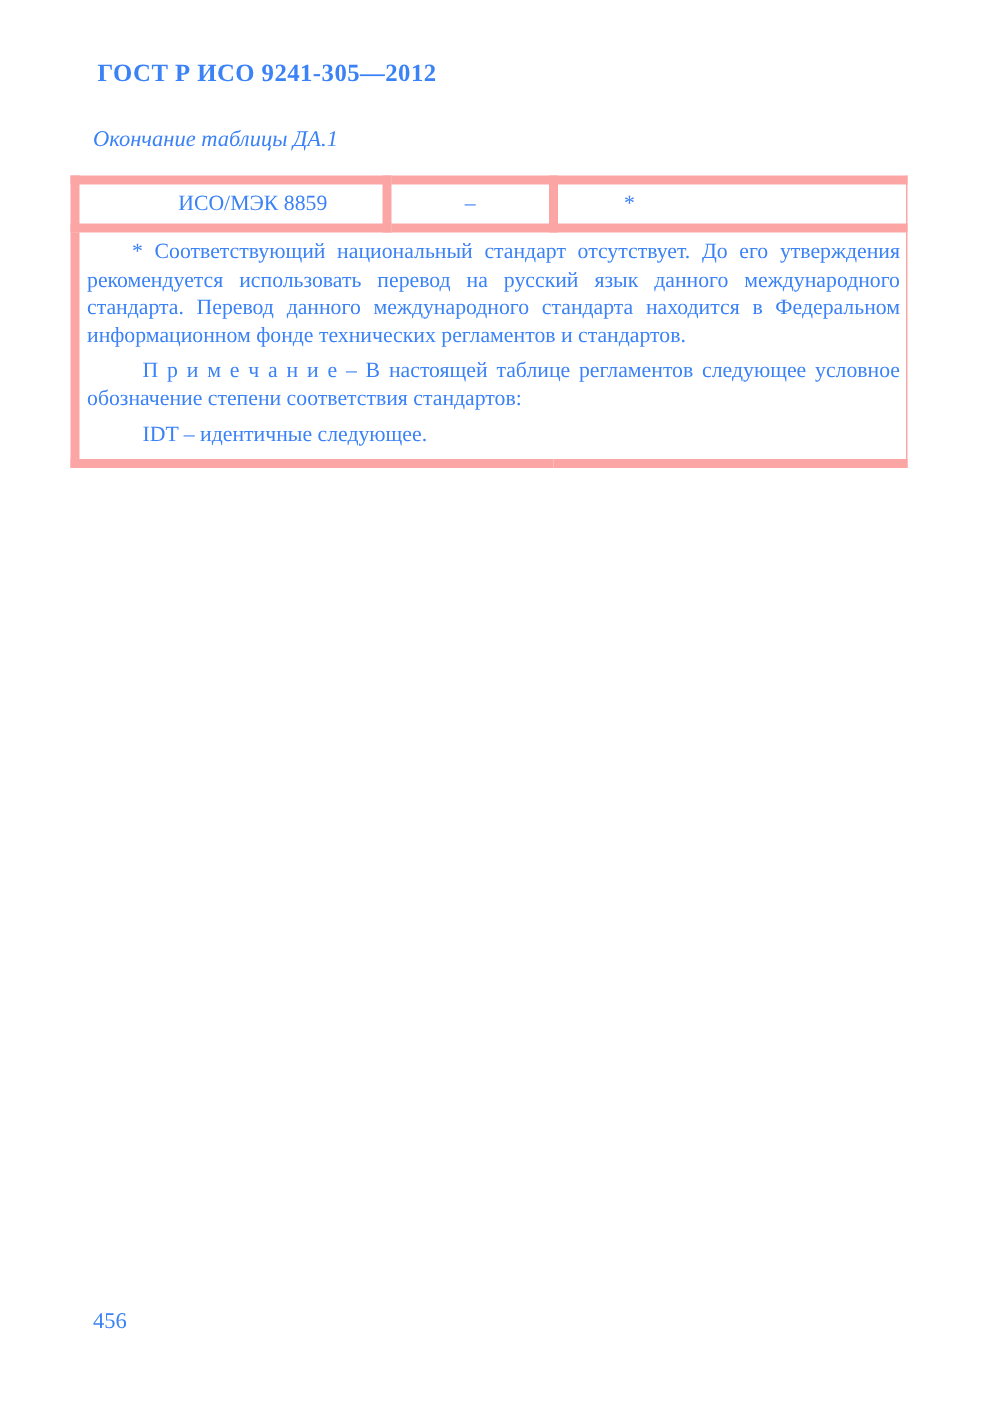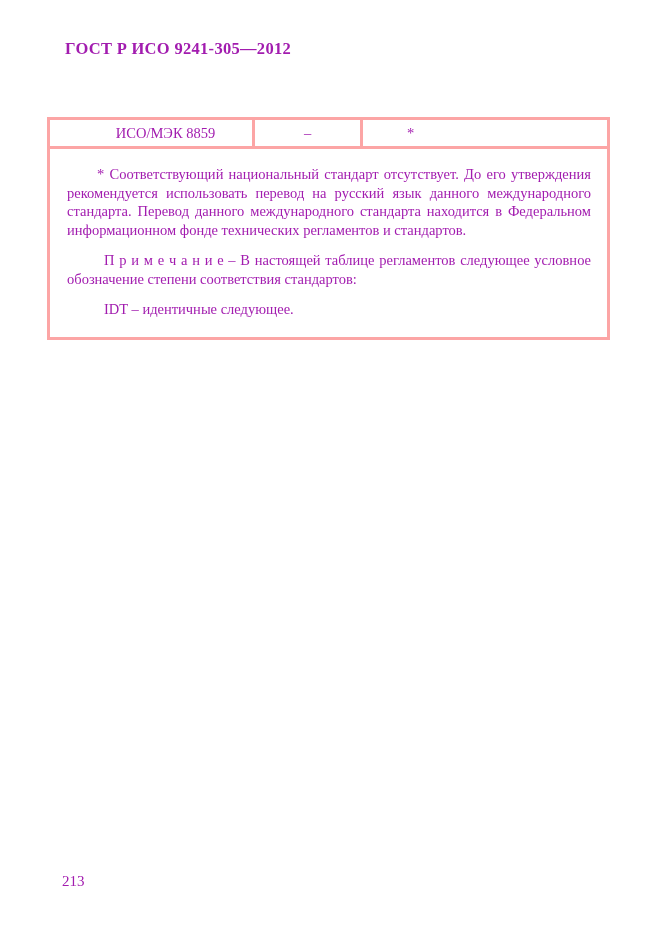--- a/index.html
+++ b/index.html
@@ -5,24 +5,23 @@
   html, body {
     margin: 0;
     padding: 0;
     background: #ffffff;
   }
   .page {
     position: relative;
     width: 605px;
     height: 935px;
     background: #ffffff;
-    color: #a21caf;
+    color: #3b82f6;
     font-family: "Liberation Serif", serif;
     overflow: hidden;
-    padding-left: 12px;
   }
   .doc-header {
     position: absolute;
     left: 65px;
     top: 39px;
     font-size: 16.5px;
     font-weight: bold;
     letter-spacing: 0.3px;
     white-space: nowrap;
   }
@@ -39,21 +38,21 @@
     left: 47px;
     top: 117px;
     width: 563px;
     border-collapse: collapse;
     table-layout: fixed;
     border: 1px solid #000000;
     border-top-width: 2px;
     border-bottom-width: 2px;
   }
   table.std-table td {
-    border: 3px solid #fca5a5;
+    border: 6px solid #fca5a5;
     font-size: 14.5px;
     vertical-align: middle;
   }
   td.cell-c1 {
     width: 171px;
     height: 24px;
     text-align: center;
     padding-left: 30px; 
   }
   td.cell-c2 {
@@ -65,21 +64,21 @@
     text-align: left;
     padding-left: 44px;
   }
   td.footnote-cell {
     padding: 4px 4px 6px 5px;
     font-size: 14px;
     vertical-align: top;
     height: 138px;
   }
   .footnote-cell p {
-    margin: 12px;
+    margin: 0;
     line-height: 18.5px;
     text-align: justify;
   }
   p.p-asterisk {
     text-indent: 30px;
   }
   p.p-note {
     text-indent: 37px;
     margin-top: 5px;
   }
@@ -95,33 +94,34 @@
     font-size: 15px;
   }
 </style>
 </head>
 <body>
 
 <div class="page">
 
   <div class="doc-header">ГОСТ Р ИСО 9241-305—2012</div>
 
+  <div class="table-caption">Окончание таблицы ДА.1</div>
 
   <table class="std-table">
     <tbody>
       <tr>
         <td class="cell-c1">ИСО/МЭК 8859</td>
         <td class="cell-c2">–</td>
         <td class="cell-c3">*</td>
       </tr>
       <tr>
         <td class="footnote-cell" colspan="3">
           <p class="p-asterisk">* Соответствующий национальный стандарт отсутствует. До его утверждения рекомендуется использовать перевод на русский язык данного международного стандарта. Перевод данного международного стандарта находится в Федеральном информационном фонде технических регламентов и стандартов.</p>
           <p class="p-note">П р и м е ч а н и е – В настоящей таблице регламентов следующее условное обозначение степени соответствия стандартов:</p>
           <p class="p-idt">IDT – идентичные следующее.</p>
         </td>
       </tr>
     </tbody>
   </table>
 
-  <div class="page-number">213</div>
+  <div class="page-number">456</div>
 
 </div>
 
 </body></html>

